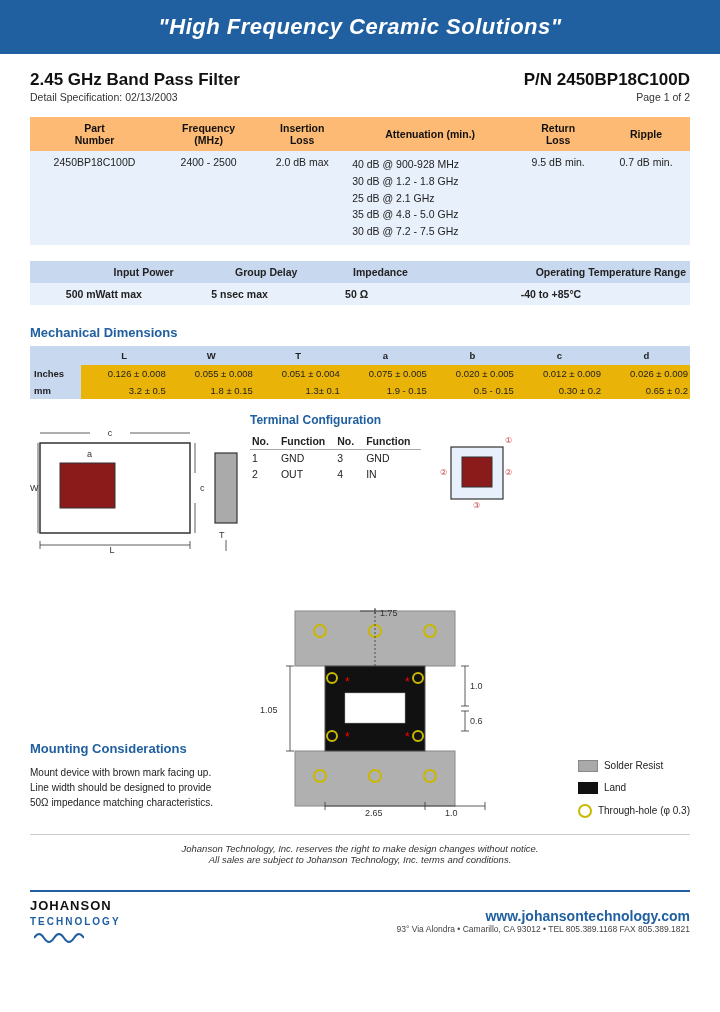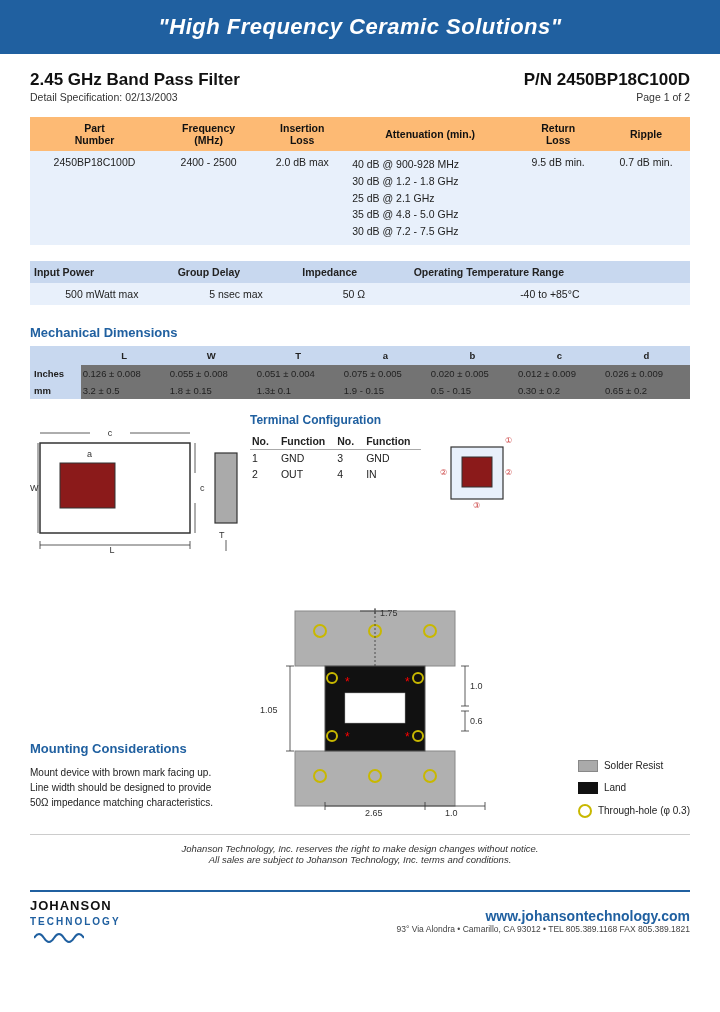--- a/index.html
+++ b/index.html
@@ -90,22 +90,22 @@
       font-size: 9.5px;
       margin-bottom: 14px;
     }
     .mech-table th {
       background: #c8d8ef;
       text-align: center;
       padding: 4px 2px;
       font-weight: bold;
     }
     .mech-table td {
-      background: #737373;
-      text-align: left;
+      background: #eab308;
+      text-align: right;
       padding: 3px 2px;
     }
     .mech-table .row-label {
       background: #c8d8ef;
       font-weight: bold;
       text-align: left;
       padding-left: 4px;
     }
 
     
@@ -226,28 +226,29 @@
 
     
     .power-table {
       width: 100%;
       border-collapse: collapse;
       font-size: 10.5px;
       margin-bottom: 20px;
     }
     .power-table th {
       background: #c8d8ef;
-      text-align: left;
+      text-align: right;
       padding: 5px 4px;
       font-weight: bold;
     }
     .power-table td {
       background: #e8f0fb;
       text-align: center;
       padding: 5px 4px;
+      font-weight: bold;
     }
   </style>
 </head>
 <body>
 
 <div class="header">
   <span>"High Frequency Ceramic Solutions"</span>
 </div>
 
 <div class="content">

